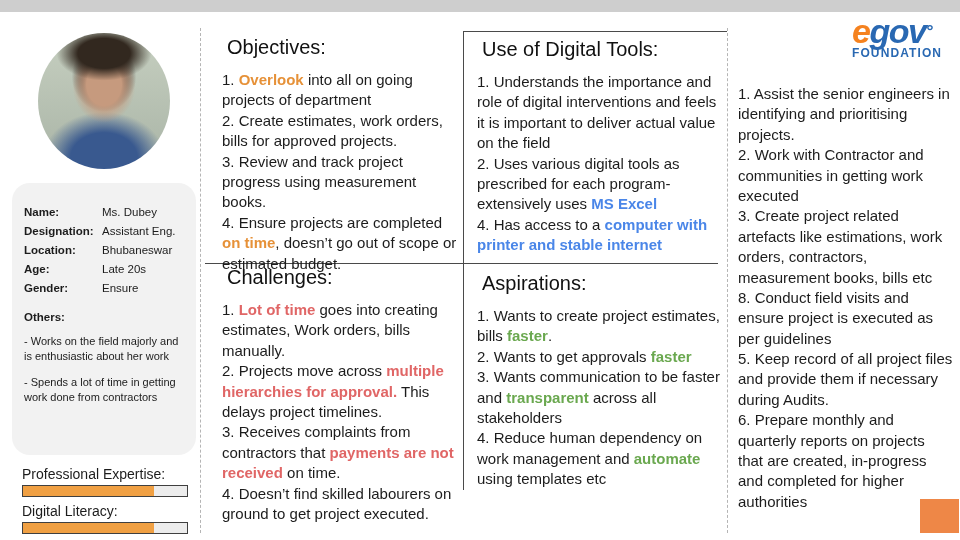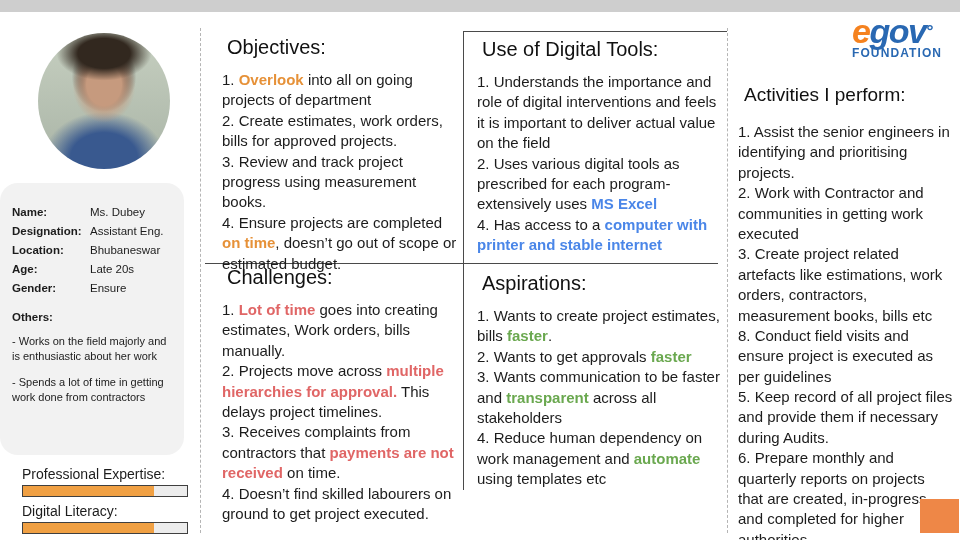--- a/index.html
+++ b/index.html
@@ -11,21 +11,21 @@
   
   .photo{position:absolute;left:38px;top:33px;width:132px;height:136px;border-radius:50%;
     background-color:#b7c2b2;
     background-image:
       radial-gradient(ellipse 36% 20% at 50% 15%, #32281f 55%, rgba(50,40,31,0) 100%),
       radial-gradient(ellipse 24% 28% at 50% 38%, #c69a7e 55%, rgba(198,154,126,0) 100%),
       radial-gradient(ellipse 34% 36% at 50% 32%, #3a2d27 40%, rgba(58,45,39,0) 72%),
       radial-gradient(ellipse 46% 34% at 50% 92%, #39598f 55%, rgba(57,89,143,0) 100%),
       linear-gradient(180deg,#c6cfc0 0%,#a9b4a6 100%);}
 
-  .info-card{position:absolute;left:0;top:183px;width:184px;height:272px;background:#f2f2f2;
+  .info-card{position:absolute;left:12px;top:183px;width:184px;height:272px;background:#f2f2f2;
              border-radius:18px;box-sizing:border-box;padding:22px 10px 10px 12px;}
   .field-row{display:flex;font-size:11.5px;line-height:14px;margin-bottom:5px;}
   .field-label{font-weight:bold;width:78px;flex:0 0 78px;}
   .field-value{flex:1;}
   .others-title{font-weight:bold;font-size:11.5px;margin-top:16px;}
   .others p{font-size:11px;line-height:1.35;margin:11px 0 0 0;}
 
   .meters{position:absolute;left:22px;top:466px;width:166px;}
   .meter-label{font-size:14px;margin-bottom:3px;}
   .meter{width:164px;height:10px;border:1px solid #3f3f3f;background:#ececec;margin-bottom:6px;}
@@ -161,21 +161,20 @@
     <h2>Aspirations:</h2>
     <div>
         <div class="item"><span>1. Wants to create project estimates, bills </span><span class="hl hl-green">faster</span><span>.</span></div>
         <div class="item"><span>2.  Wants to get approvals </span><span class="hl hl-green">faster</span></div>
         <div class="item"><span>3. Wants communication to be faster and </span><span class="hl hl-green">transparent</span><span> across all stakeholders</span></div>
         <div class="item"><span>4. Reduce human dependency on work management and </span><span class="hl hl-green">automate</span><span> using templates etc</span></div>
       </div>
   </section>
 
   <section class="col sec-activities">
-    <h2>Activities I perform:</h2>
     <div>
         <div class="item"><span>1. Assist the senior engineers in identifying and prioritising projects.</span></div>
         <div class="item"><span>2. Work with Contractor and communities in getting  work executed</span></div>
         <div class="item"><span>3. Create project related artefacts like estimations, work orders, contractors, measurement books, bills etc</span></div>
         <div class="item"><span>8. Conduct field visits and ensure project is executed as per guidelines</span></div>
         <div class="item"><span>5. Keep record of all project files and provide them if necessary during Audits.</span></div>
         <div class="item"><span>6. Prepare monthly and quarterly reports on projects that are created, in-progress and completed for higher authorities</span></div>
       </div>
   </section>
 

